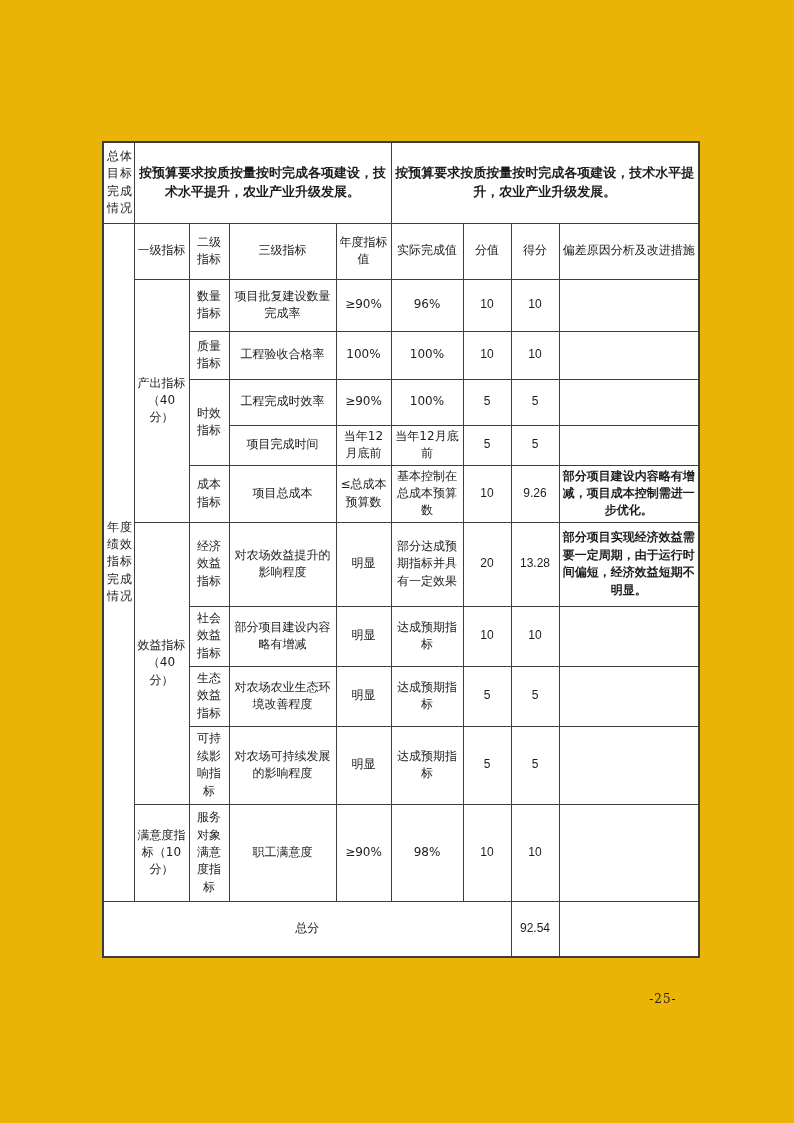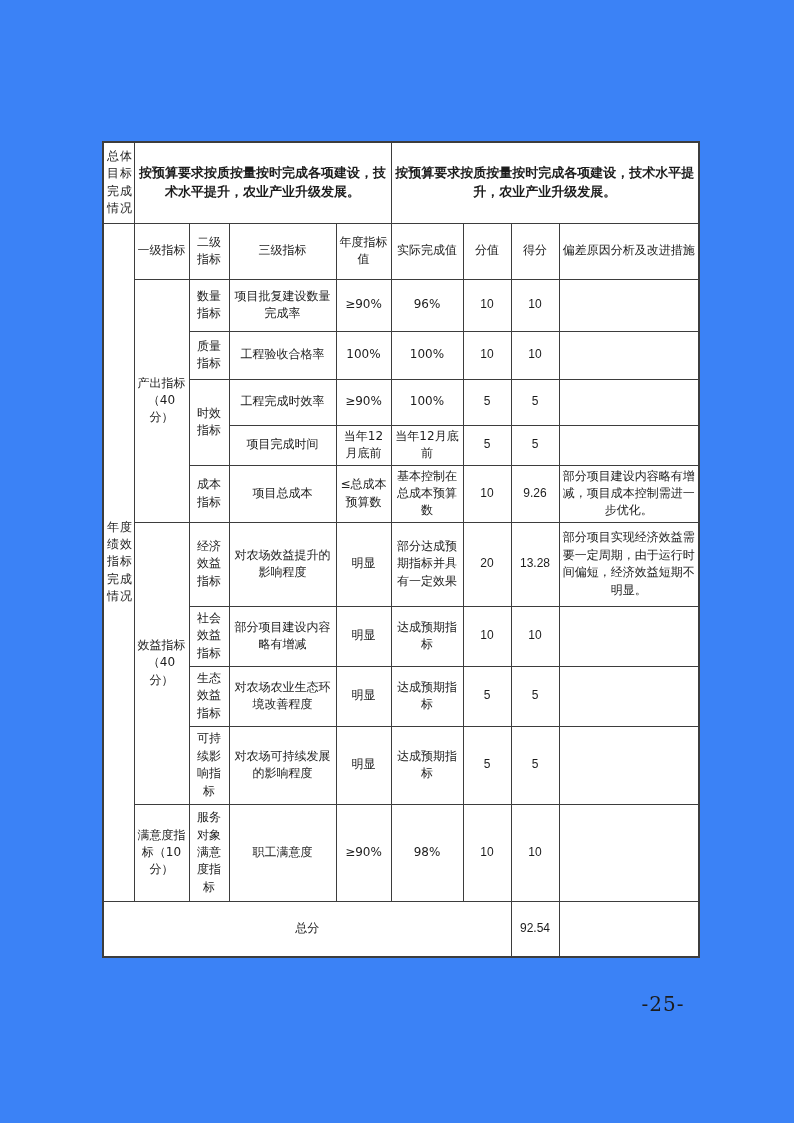--- a/index.html
+++ b/index.html
@@ -1,41 +1,41 @@
 <!DOCTYPE html>
 <html><head>
 <meta charset="utf-8">
 <style>
   html,body{margin:0;padding:0;}
   body{
     width:794px;height:1123px;background:#ffffff;position:relative;
     font-family:"DejaVu Sans","Liberation Sans",sans-serif;
     color:#1c1c1c;
   }
-  .sheet{position:absolute;inset:0;background:#3b82f6;}
+  .sheet{position:absolute;inset:0;background:#eab308;}
   table.perf{
     position:absolute;left:102px;top:141px;width:596px;
     border-collapse:collapse;table-layout:fixed;
     font-size:12px;line-height:1.45;
   }
   table.perf td{
     border:1px solid #3d3d3d;
     text-align:center;vertical-align:middle;
     padding:2px 3px;
     word-break:break-all;
     background:#ffffff;
   }
   table.perf{border:2px solid #3d3d3d;}
   td.vlabel div{margin:0 auto;width:26px;letter-spacing:1px;}
   td.goal{font-size:13px;padding:4px 8px;font-weight:bold;}
-  td.dev{text-align:left;padding:3px 5px;}
+  td.dev{text-align:left;padding:3px 5px;font-weight:bold;}
   td.num{font-family:Liberation Sans, sans-serif;}
   .pageno{
     position:absolute;left:628px;top:992px;width:70px;
-    text-align:center;font-size:20px;letter-spacing:1px;
+    text-align:center;font-size:12px;letter-spacing:1px;
     font-family:"DejaVu Serif","Liberation Serif",serif;
   }
 </style>
 </head>
 <body>
 
 <div class="sheet">
 
   <table class="perf">
     <colgroup>

